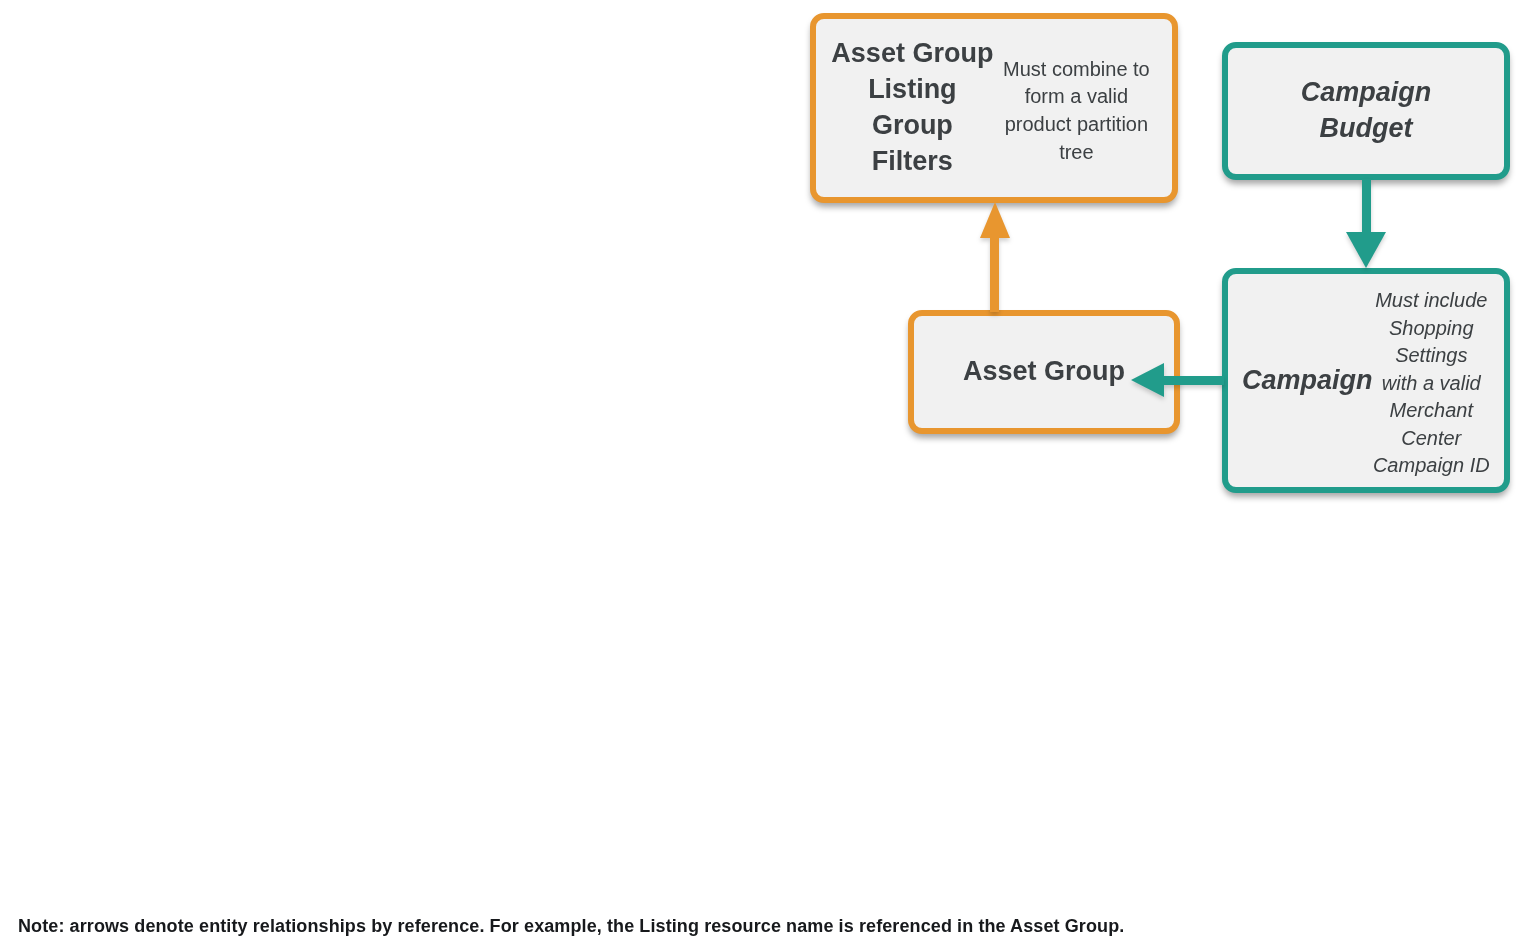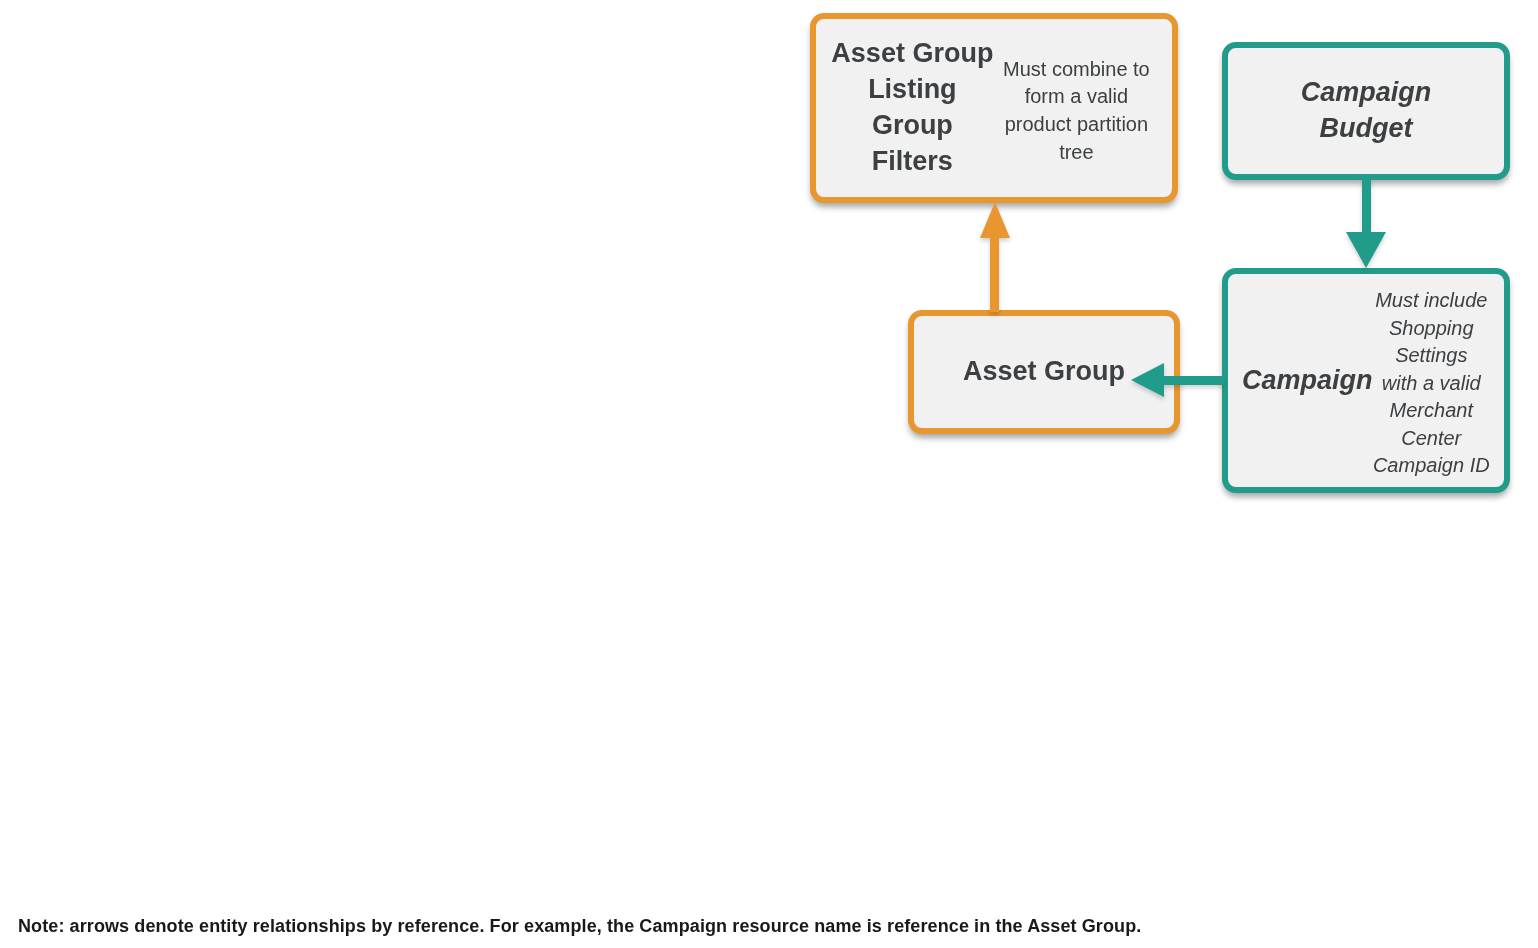--- a/index.html
+++ b/index.html
@@ -139,15 +139,15 @@
   <div class="arrow">
     <div id="arrow-down-stem" class="stem"></div>
     <div id="arrow-down-head" class="tri"></div>
   </div>
 
   <div class="arrow">
     <div id="arrow-left-head" class="tri"></div>
     <div id="arrow-left-stem" class="stem"></div>
   </div>
 
-  <div class="note">Note: arrows denote entity relationships by reference. For example, the Campaign resource name is reference in the Asset Group.</div>
+  <div class="note">Note: arrows denote entity relationships by reference. For example, the Listing resource name is referenced in the Asset Group.</div>
 
 </div>
 
 </body></html>

